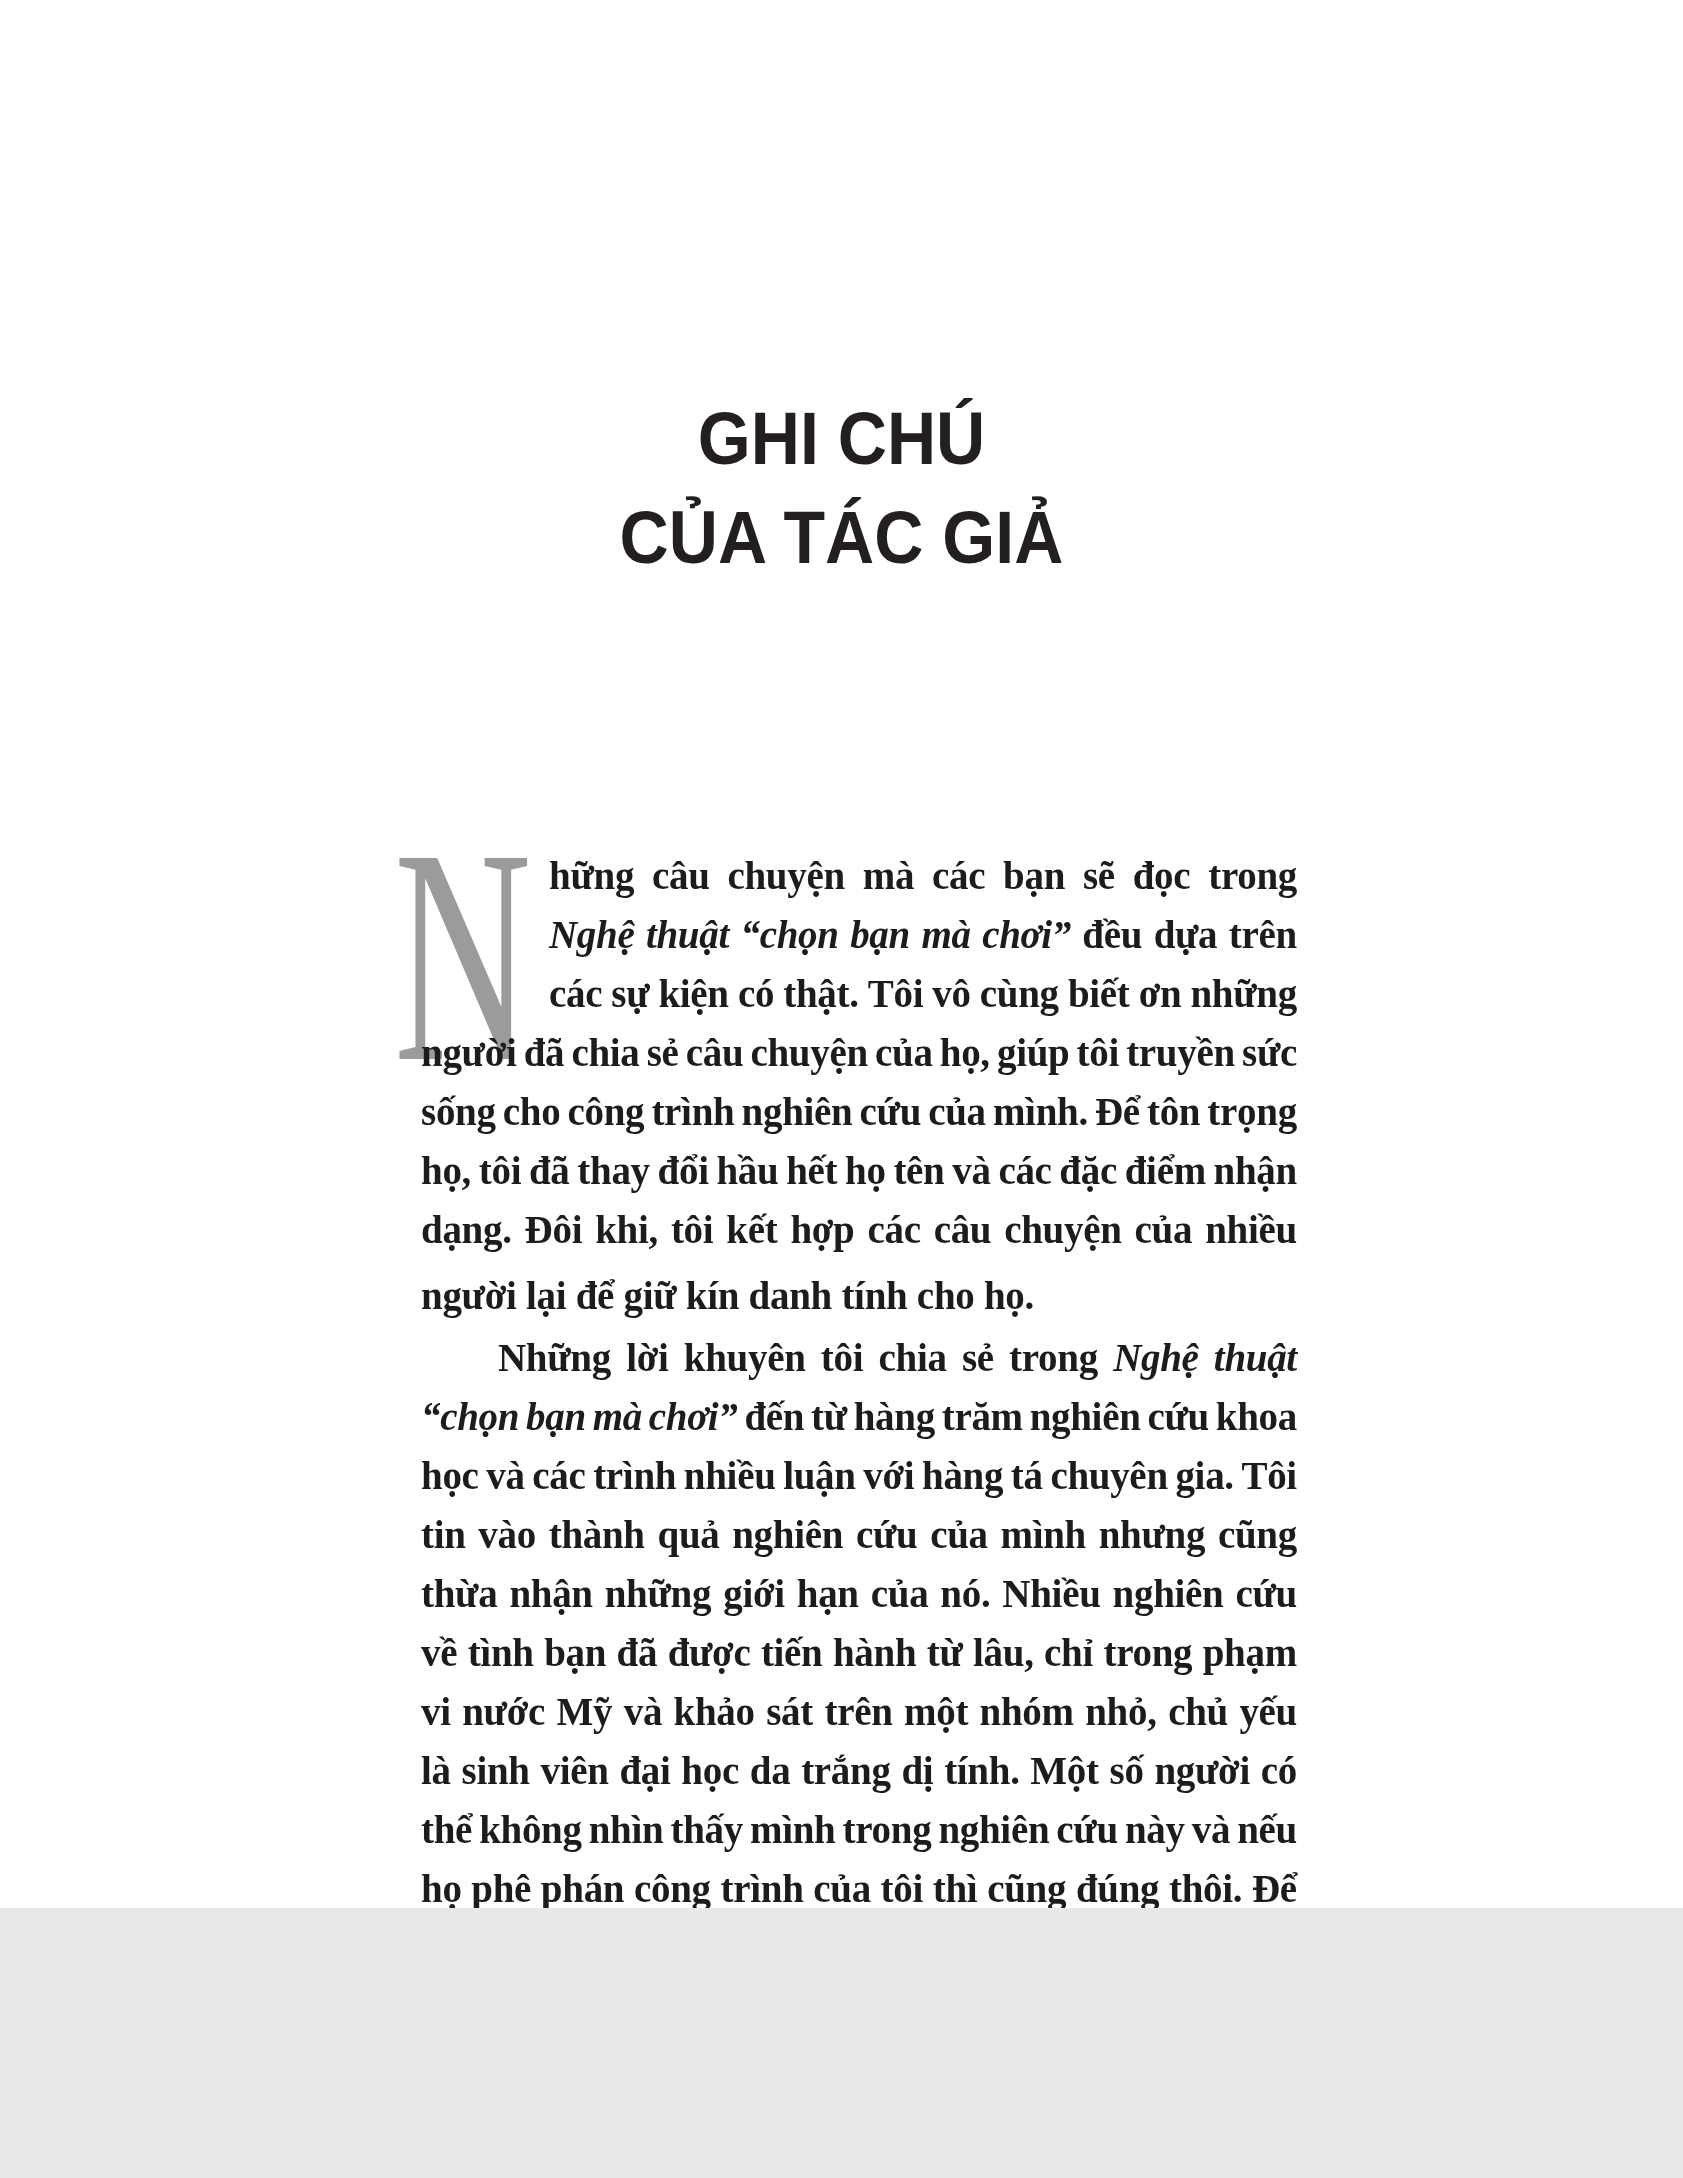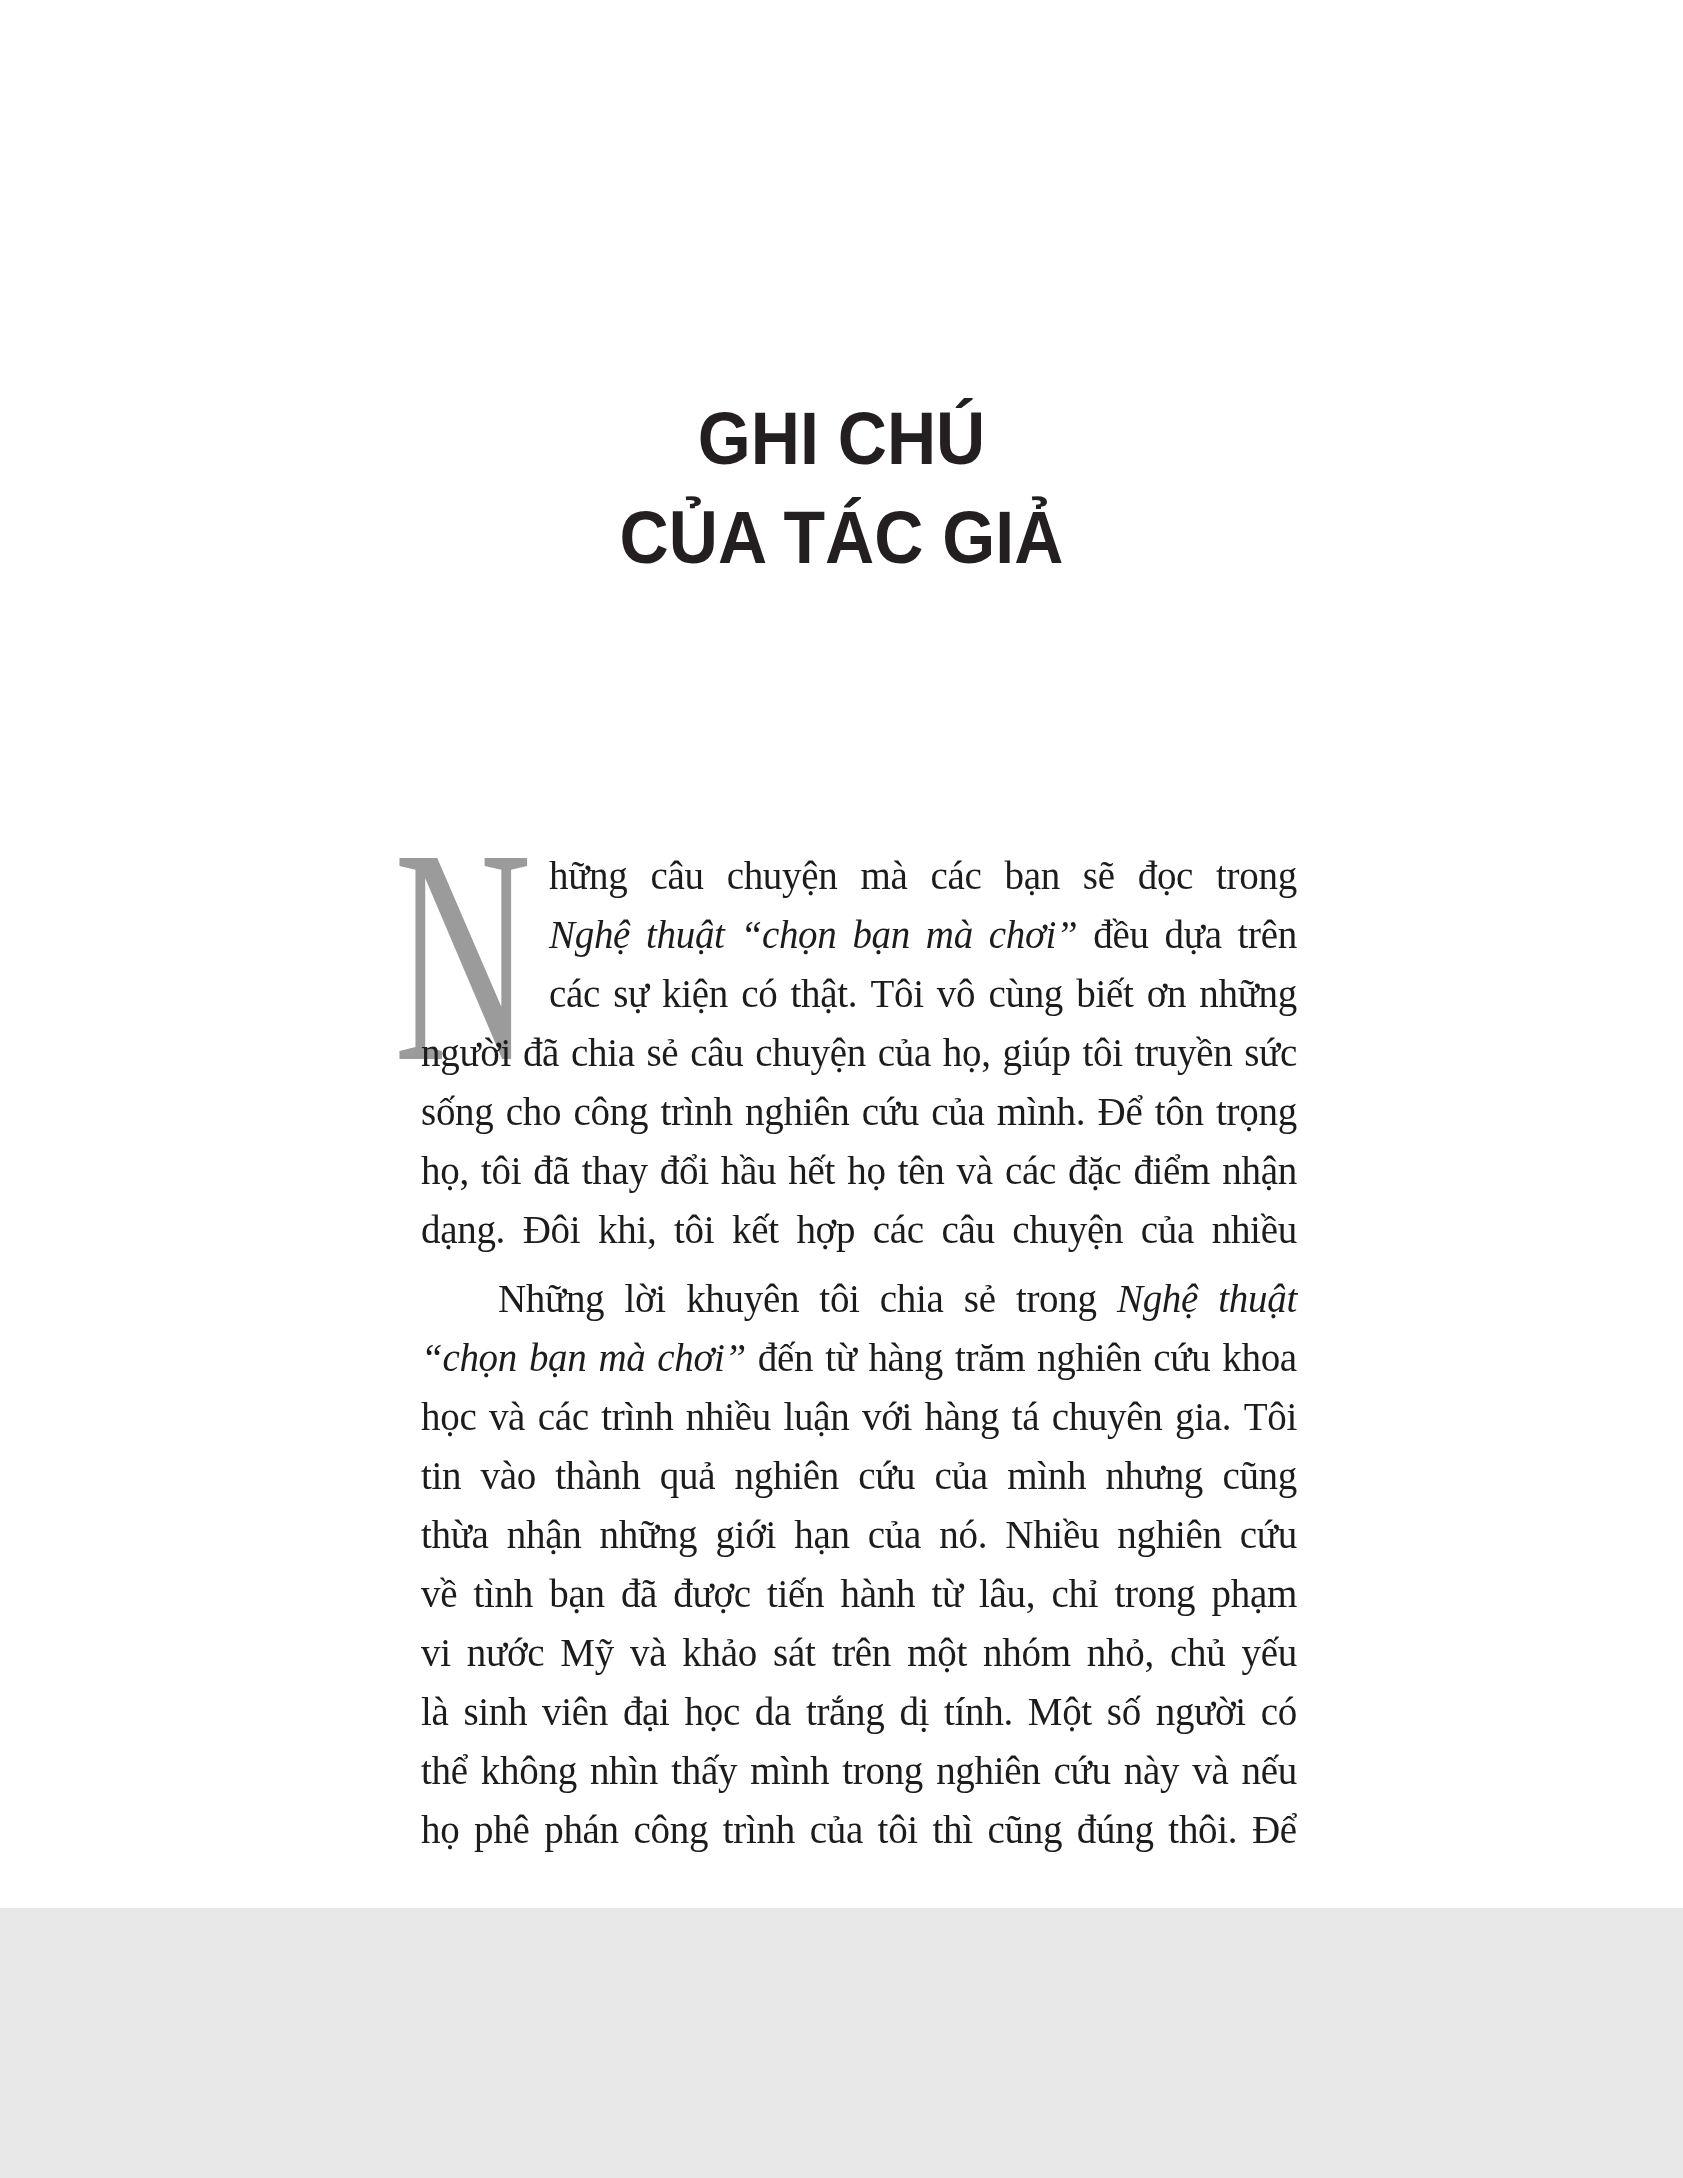--- a/index.html
+++ b/index.html
@@ -73,21 +73,21 @@
 
 <div id="page" style="background: rgb(255, 255, 255);">
 
   <div id="chapter-title" style="color: rgb(35, 31, 32);">
     <div>GHI CHÚ</div>
     <div>CỦA TÁC GIẢ</div>
   </div>
 
   <span id="dropcap" style="color: rgb(155, 155, 155);">N</span>
 
-  <div id="body-col" style="color: rgb(28, 28, 28);">
+  <div id="body-col" style="color: rgb(28, 28, 28); font-weight: bold;">
     <div>
         <div class="line beside-cap">
           <span class="w">hững</span>
           <span class="w">câu</span>
           <span class="w">chuyện</span>
           <span class="w">mà</span>
           <span class="w">các</span>
           <span class="w">bạn</span>
           <span class="w">sẽ</span>
           <span class="w">đọc</span>
@@ -166,20 +166,21 @@
           <span class="w">khi,</span>
           <span class="w">tôi</span>
           <span class="w">kết</span>
           <span class="w">hợp</span>
           <span class="w">các</span>
           <span class="w">câu</span>
           <span class="w">chuyện</span>
           <span class="w">của</span>
           <span class="w">nhiều</span>
         </div>
+        <div class="line natural"><span>người lại để giữ kín danh tính cho họ.</span></div>
       </div>
     <div class="para2">
         <div class="line indent">
           <span class="w">Những</span>
           <span class="w">lời</span>
           <span class="w">khuyên</span>
           <span class="w">tôi</span>
           <span class="w">chia</span>
           <span class="w">sẻ</span>
           <span class="w">trong</span>

